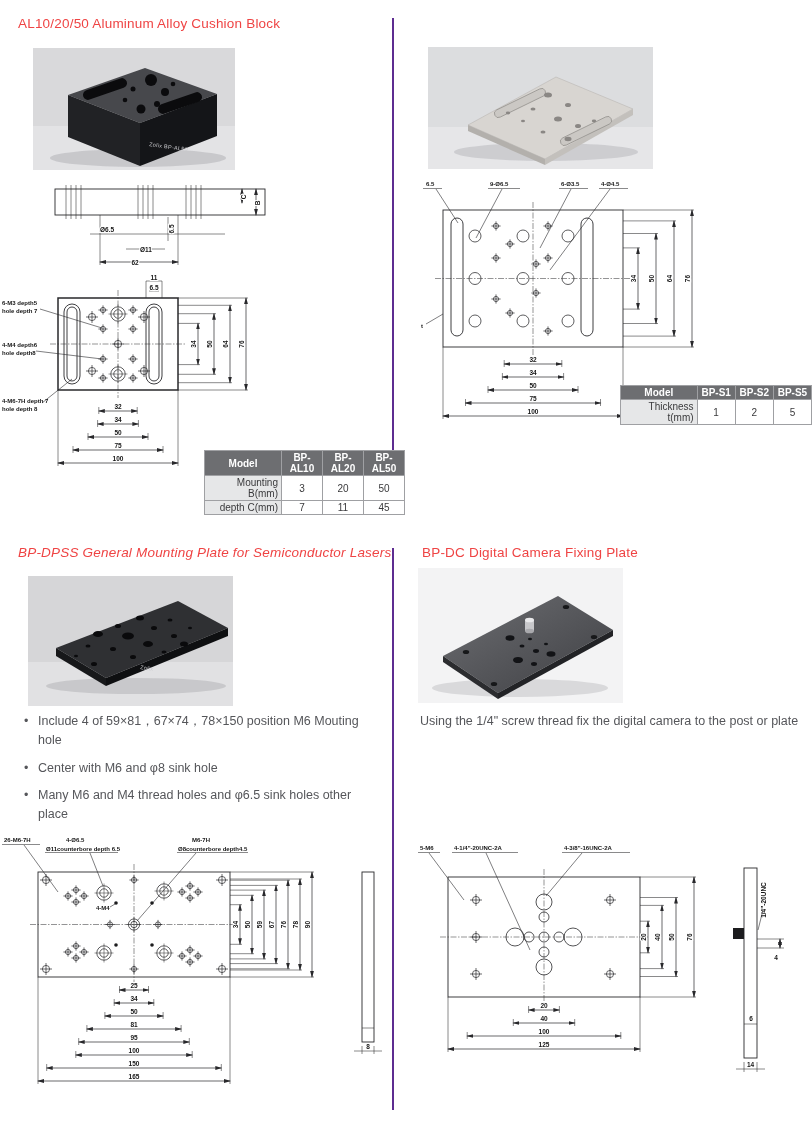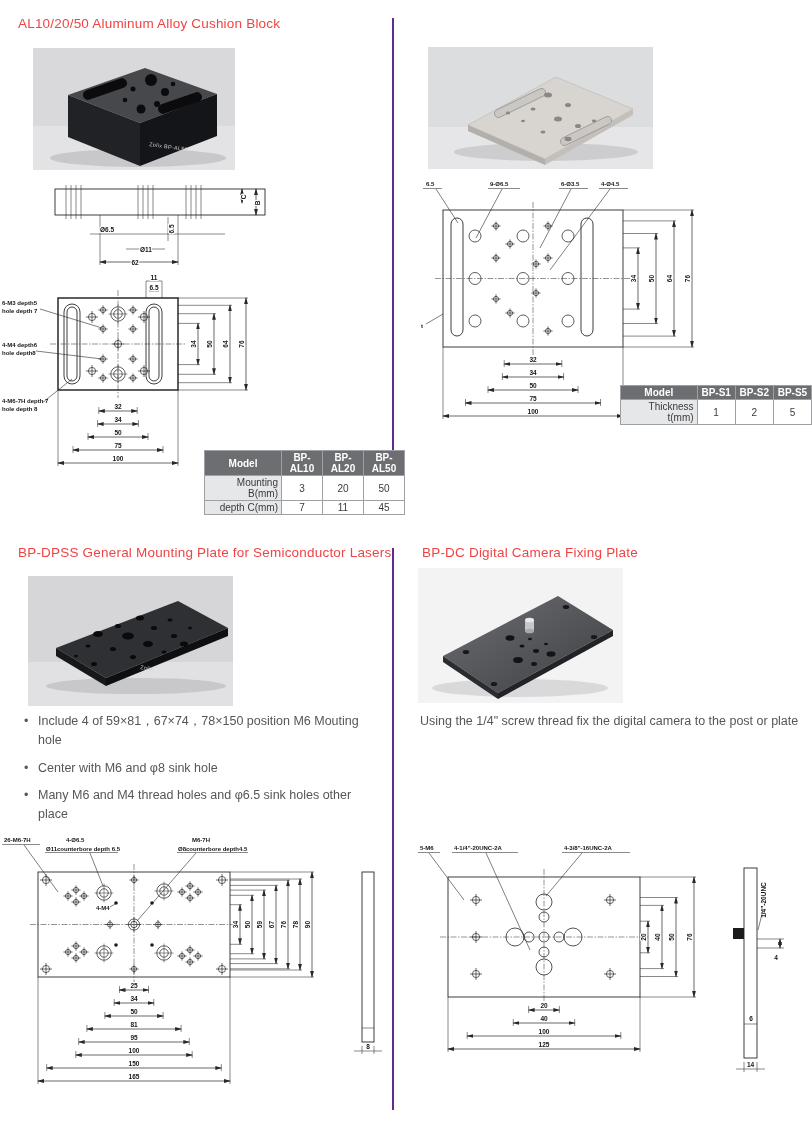--- a/index.html
+++ b/index.html
@@ -357,21 +357,21 @@
     <tr>
       <td class="rl">Thickness t(mm)</td>
       <td>1</td>
       <td>2</td>
       <td>5</td>
     </tr>
   </tbody>
     </table>
 
   
-  <div class="quad-title" style="left:18px; top:545px;">BP-DPSS General Mounting Plate for Semiconductor Lasers</div>
+  <div class="quad-title" style="left:18px; top:545px;font-style:italic;">BP-DPSS General Mounting Plate for Semiconductor Lasers</div>
 
   <div class="photo" style="left:28px; top:576px;">
     <svg width="205" height="130" viewBox="0 0 205 130">
       <rect width="205" height="130" fill="#d6d6d8"></rect>
       <rect y="86" width="205" height="44" fill="#e1e1e3"></rect>
       <ellipse cx="108" cy="110" rx="90" ry="8" fill="#bdbdc1" opacity="0.7"></ellipse>
       <g>
         <polygon points="28,72 150,25 200,52 78,102" fill="#2f3033"></polygon>
         <polygon points="28,72 78,102 78,110 28,80" fill="#17181a"></polygon>
         <polygon points="78,102 200,52 200,60 78,110" fill="#0e0f11"></polygon>

